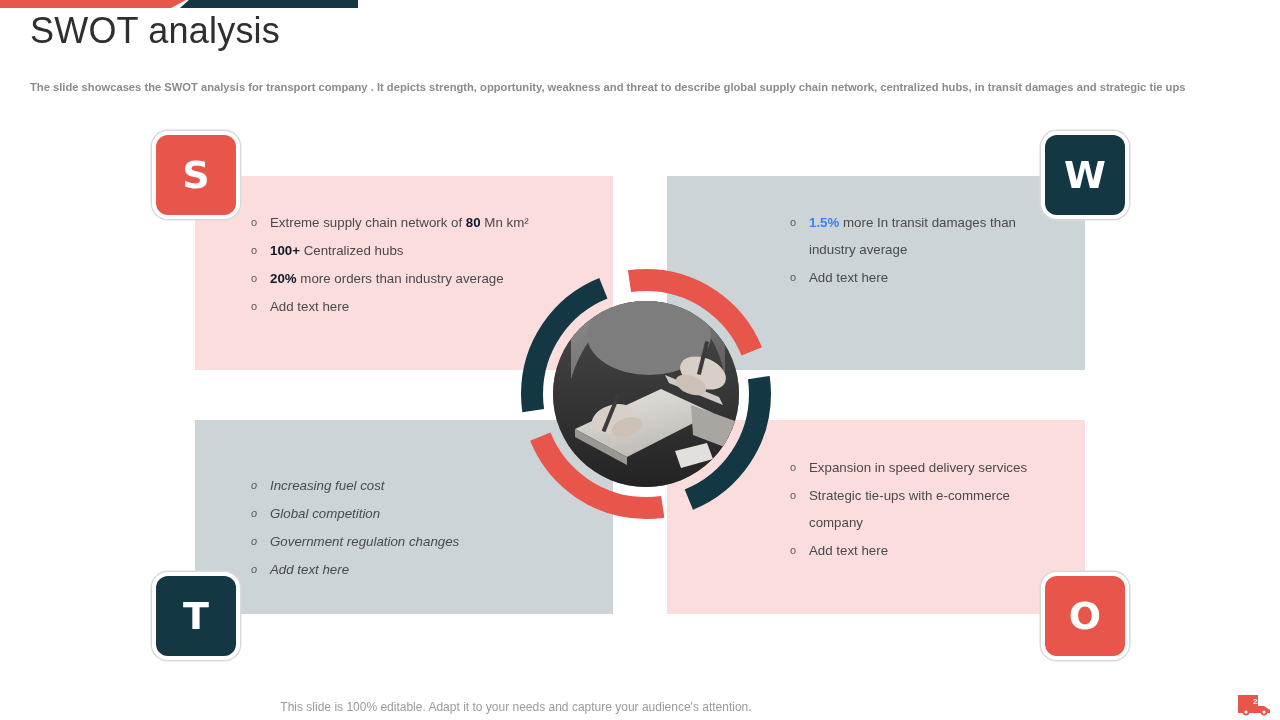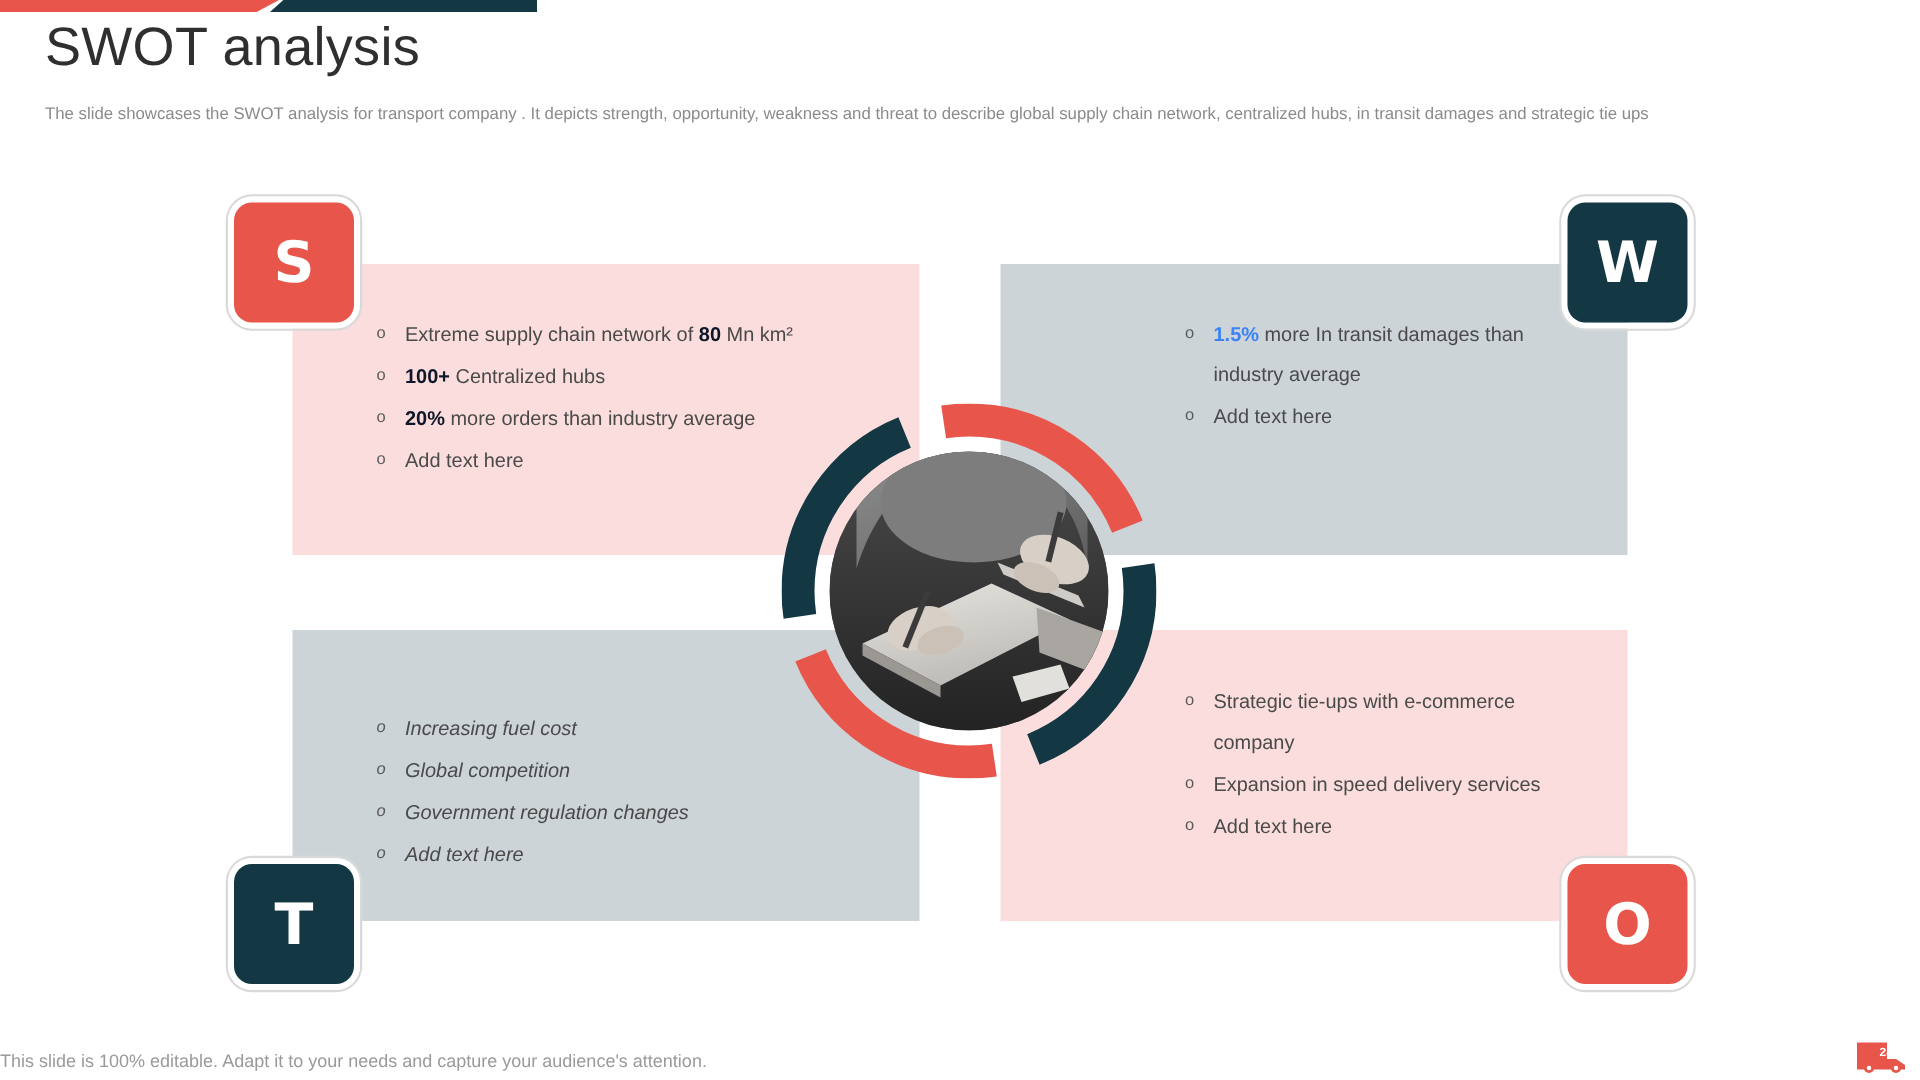--- a/index.html
+++ b/index.html
@@ -36,26 +36,27 @@
     position: absolute;
     left: 30px; top: 9px;
     font-size: 36px;
     font-weight: 400;
     color: #2f2f2f;
     letter-spacing: 0.2px;
     line-height: 44px;
   }
   #page-subtitle {
     position: absolute;
-    left: 30px; top: 68px;
+    left: 30px; top: 79px;
     width: 1200px;
     font-size: 11.2px;
     color: #8b8b8b;
     line-height: 16px;
     white-space: nowrap;
+    font-weight: bold;
   }
 
   
   .panel {
     position: absolute;
     box-sizing: border-box;
   }
   .panel-pink  { background: #FADDDC; }
   .panel-gray  { background: #CDD4D8; }
 
@@ -142,20 +143,21 @@
     overflow: hidden;
     background: #6e6e6e;
   }
   .photo-svg { display: block; }
 
   
   #footer-note {
     position: absolute;
     left: 0; top: 700px;
     width: 1032px;
+    text-align: center;
     font-size: 12px;
     color: #9a9a9a;
   }
   #page-number-truck {
     position: absolute;
     right: 6px; bottom: 4px;
     width: 38px; height: 24px;
   }
   #truck-number {
     position: absolute;
@@ -191,22 +193,22 @@
     <li class="bullet-item"><span class="hl-teal">1.5%</span><span> more In transit damages than industry average</span></li>
     <li class="bullet-item"><span>Add text here</span></li>
   </ul>
 <ul id="list-threat" class="bullet-list">
     <li class="bullet-item"><span>Increasing fuel cost</span></li>
     <li class="bullet-item"><span>Global competition</span></li>
     <li class="bullet-item"><span>Government regulation  changes</span></li>
     <li class="bullet-item"><span>Add text here</span></li>
   </ul>
 <ul id="list-opportunity" class="bullet-list">
+    <li class="bullet-item"><span>Expansion in speed delivery services</span></li>
     <li class="bullet-item"><span>Strategic tie-ups with e-commerce company</span></li>
-    <li class="bullet-item"><span>Expansion in speed delivery services</span></li>
     <li class="bullet-item"><span>Add text here</span></li>
   </ul>
 
 <div id="badge-strength" class="badge badge-red">
   <div class="badge-inner">S</div>
 </div>
 <div id="badge-weakness" class="badge badge-teal">
   <div class="badge-inner">W</div>
 </div>
 <div id="badge-threat" class="badge badge-teal">

